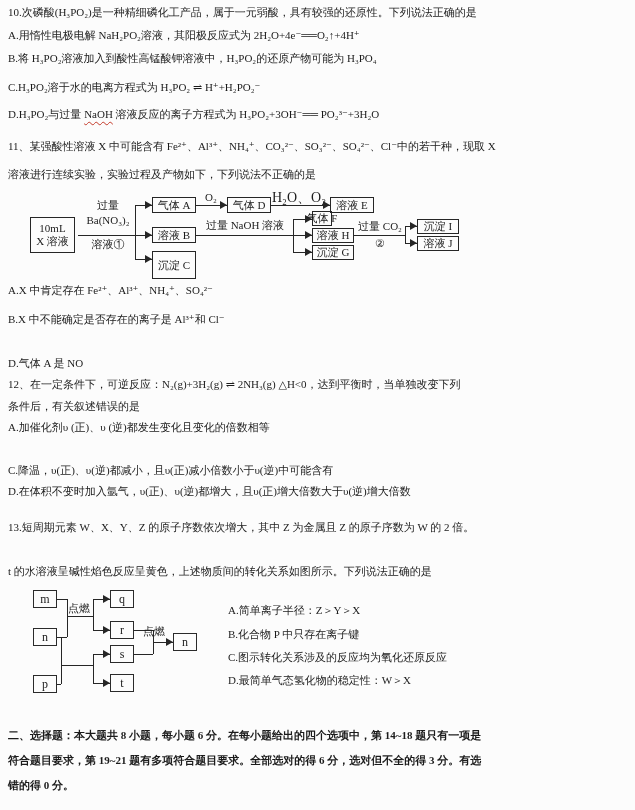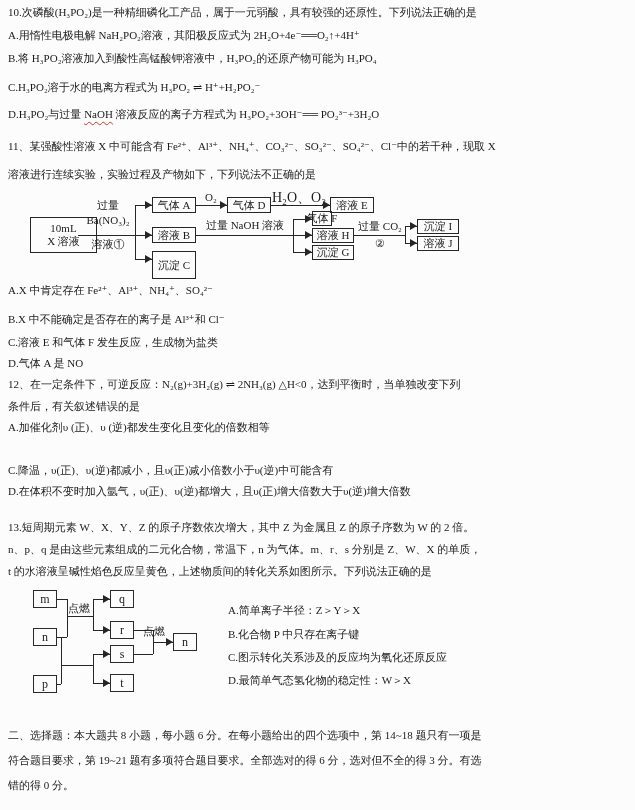--- a/index.html
+++ b/index.html
@@ -7,21 +7,21 @@
   body {
     width:635px; height:810px;
     background:#f6f6f6;
     font-family:"Liberation Serif","DejaVu Serif",serif;
   }
   #page {
     position:relative; width:635px; height:810px;
     background:#fcfcfc; color:#1b1b1b; overflow:hidden;
   }
   .t { position:absolute; left:8px; white-space:nowrap; font-size:11px; line-height:17px; }
-  .b { font-weight:normal; }
+  .b { font-weight:bold; }
   .diag { position:absolute; }
   .bx {
     position:absolute; border:1.5px solid #262626;
     display:flex; flex-direction:column; align-items:center; justify-content:center;
     font-size:11px; line-height:13px; white-space:nowrap; background:transparent;
   }
   .bx2 {
     position:absolute; border:1.2px solid #2a2a2a;
     display:flex; align-items:center; justify-content:center;
     font-size:12px; white-space:nowrap;
@@ -46,21 +46,21 @@
   <div class="t" style="top:4px">10.次磷酸(H₃PO₂)是一种精细磷化工产品，属于一元弱酸，具有较强的还原性。下列说法正确的是</div>
   <div class="t" style="top:27px">A.用惰性电极电解 NaH₂PO₂溶液，其阳极反应式为 2H₂O+4e⁻══O₂↑+4H⁺</div>
   <div class="t" style="top:50px">B.将 H₃PO₂溶液加入到酸性高锰酸钾溶液中，H₃PO₂的还原产物可能为 H₃PO₄</div>
   <div class="t" style="top:79px">C.H₃PO₂溶于水的电离方程式为 H₃PO₂ ⇌ H⁺+H₂PO₂⁻</div>
   <div class="t" style="top:106px"><span>D.H₃PO₂与过量 </span><span class="wavy">NaOH</span><span> 溶液反应的离子方程式为 H₃PO₂+3OH⁻══ PO₂³⁻+3H₂O</span></div>
 
   <div class="t" style="top:138px">11、某强酸性溶液 X 中可能含有 Fe²⁺、Al³⁺、NH₄⁺、CO₃²⁻、SO₃²⁻、SO₄²⁻、Cl⁻中的若干种，现取 X</div>
   <div class="t" style="top:166px">溶液进行连续实验，实验过程及产物如下，下列说法不正确的是</div>
 
   <div class="diag" style="left:0; top:193px; width:635px; height:108px">
-    <div class="bx" style="left:30px; top:24px; width:67px; height:36px">
+    <div class="bx" style="left:30px; top:24px; width:45px; height:36px">
       <span>10mL</span>
       <span>X 溶液</span>
     </div>
     <div class="lb" style="left:82px; top:6px;  width:52px">过量</div>
     <div class="lb" style="left:76px; top:21px; width:64px">Ba(NO₃)₂</div>
     <div class="lb" style="left:82px; top:45px; width:52px">溶液①</div>
 
     <div class="hl" style="left:78px;  top:42px; width:57px"></div>
     <div class="vl" style="left:135px; top:12px; height:54px"></div>
 
@@ -105,31 +105,29 @@
     <div class="bx" style="left:417px; top:26px; width:42px; height:15px">沉淀 I</div>
     <div class="hl" style="left:405px; top:50px; width:12px"></div>
     <div class="ah" style="left:410px; top:46px"></div>
     <div class="bx" style="left:417px; top:43px; width:42px; height:15px">溶液 J</div>
 
     <div class="bx" style="left:152px; top:58px; width:44px; height:28px">沉淀 C</div>
   </div>
 
   <div class="t" style="top:282px">A.X 中肯定存在 Fe²⁺、Al³⁺、NH₄⁺、SO₄²⁻</div>
   <div class="t" style="top:311px">B.X 中不能确定是否存在的离子是 Al³⁺和 Cl⁻</div>
-  <div class="t" style="top:334px">C.溶液 E 和气体 F 发生反应，生成物为盐类</div>
   <div class="t" style="top:355px">D.气体 A 是 NO</div>
 
   <div class="t" style="top:376px">12、在一定条件下，可逆反应：N₂(g)+3H₂(g) ⇌ 2NH₃(g) △H&lt;0，达到平衡时，当单独改变下列</div>
   <div class="t" style="top:398px">条件后，有关叙述错误的是</div>
   <div class="t" style="top:419px">A.加催化剂υ (正)、υ (逆)都发生变化且变化的倍数相等</div>
   <div class="t" style="top:462px">C.降温，υ(正)、υ(逆)都减小，且υ(正)减小倍数小于υ(逆)中可能含有</div>
   <div class="t" style="top:483px">D.在体积不变时加入氩气，υ(正)、υ(逆)都增大，且υ(正)增大倍数大于υ(逆)增大倍数</div>
 
   <div class="t" style="top:519px">13.短周期元素 W、X、Y、Z 的原子序数依次增大，其中 Z 为金属且 Z 的原子序数为 W 的 2 倍。</div>
-  <div class="t" style="top:541px">n、p、q 是由这些元素组成的二元化合物，常温下，n 为气体。m、r、s 分别是 Z、W、X 的单质，</div>
   <div class="t" style="top:563px">t 的水溶液呈碱性焰色反应呈黄色，上述物质间的转化关系如图所示。下列说法正确的是</div>
 
   <div class="diag" style="left:25px; top:588px; width:200px; height:120px">
     <div class="bx2" style="left:8px;  top:2px;  width:24px; height:18px">m</div>
     <div class="bx2" style="left:8px;  top:40px; width:24px; height:18px">n</div>
     <div class="bx2" style="left:8px;  top:87px; width:24px; height:18px">p</div>
     <div class="bx2" style="left:85px; top:2px;  width:24px; height:18px">q</div>
     <div class="bx2" style="left:85px; top:33px; width:24px; height:18px">r</div>
     <div class="bx2" style="left:85px; top:57px; width:24px; height:18px">s</div>
     <div class="bx2" style="left:85px; top:86px; width:24px; height:18px">t</div>

